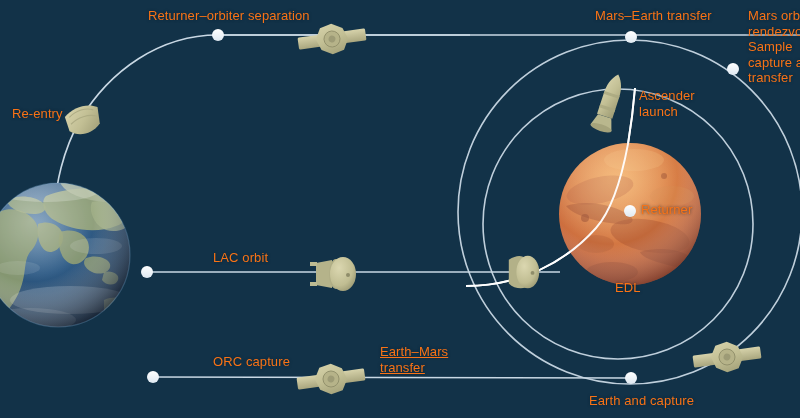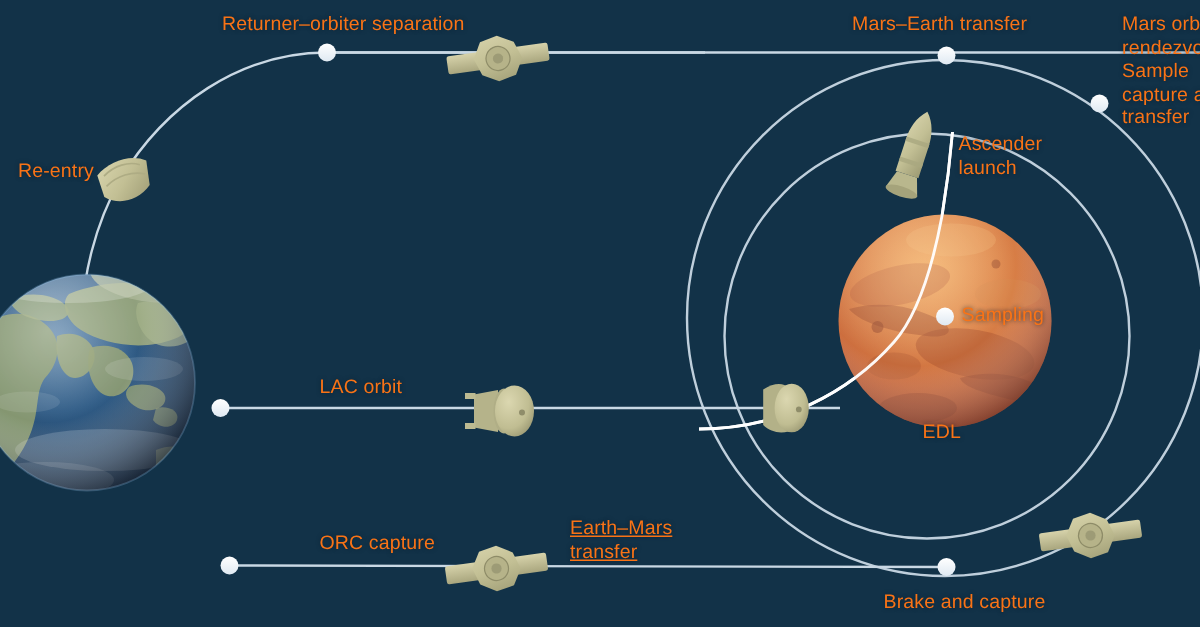--- a/index.html
+++ b/index.html
@@ -231,37 +231,37 @@
       <circle cx="147" cy="272" r="6" fill="url(#nodeGlow)"></circle>
       <circle cx="153" cy="377" r="6" fill="url(#nodeGlow)"></circle>
       <circle cx="631" cy="378" r="6" fill="url(#nodeGlow)"></circle>
     </g>
   </svg>
 
   <div class="lbl" style="left:148px; top:8px;">Returner–orbiter separation</div>
 
   <div class="lbl" style="left:12px; top:106px;">Re-entry</div>
 
-  <div class="lbl" style="left:568px; top:8px;">Mars–Earth transfer</div>
+  <div class="lbl" style="left:595px; top:8px;">Mars–Earth transfer</div>
 
   <div class="lbl" style="left:748px; top:8px; width:70px;">Mars orbit
 rendezvous.
 Sample
 capture and
 transfer</div>
 
   <div class="lbl" style="left:639px; top:88px;">Ascender
 launch</div>
 
-  <div class="lbl" style="left:641px; top:202px;">Sampling</div>
+  <div class="lbl" style="left:641px; top:202px;">Returner</div>
 
   <div class="lbl" style="left:615px; top:280px;">EDL</div>
 
   <div class="lbl" style="left:213px; top:250px;">LAC orbit</div>
 
   <div class="lbl" style="left:213px; top:354px;">ORC capture</div>
 
   <div class="lbl" style="left:380px; top:344px;text-decoration:underline;">Earth–Mars
 transfer</div>
 
-  <div class="lbl" style="left:589px; top:393px;">Brake and capture</div>
+  <div class="lbl" style="left:589px; top:393px;">Earth and capture</div>
 
 </div>
 
 </body></html>

